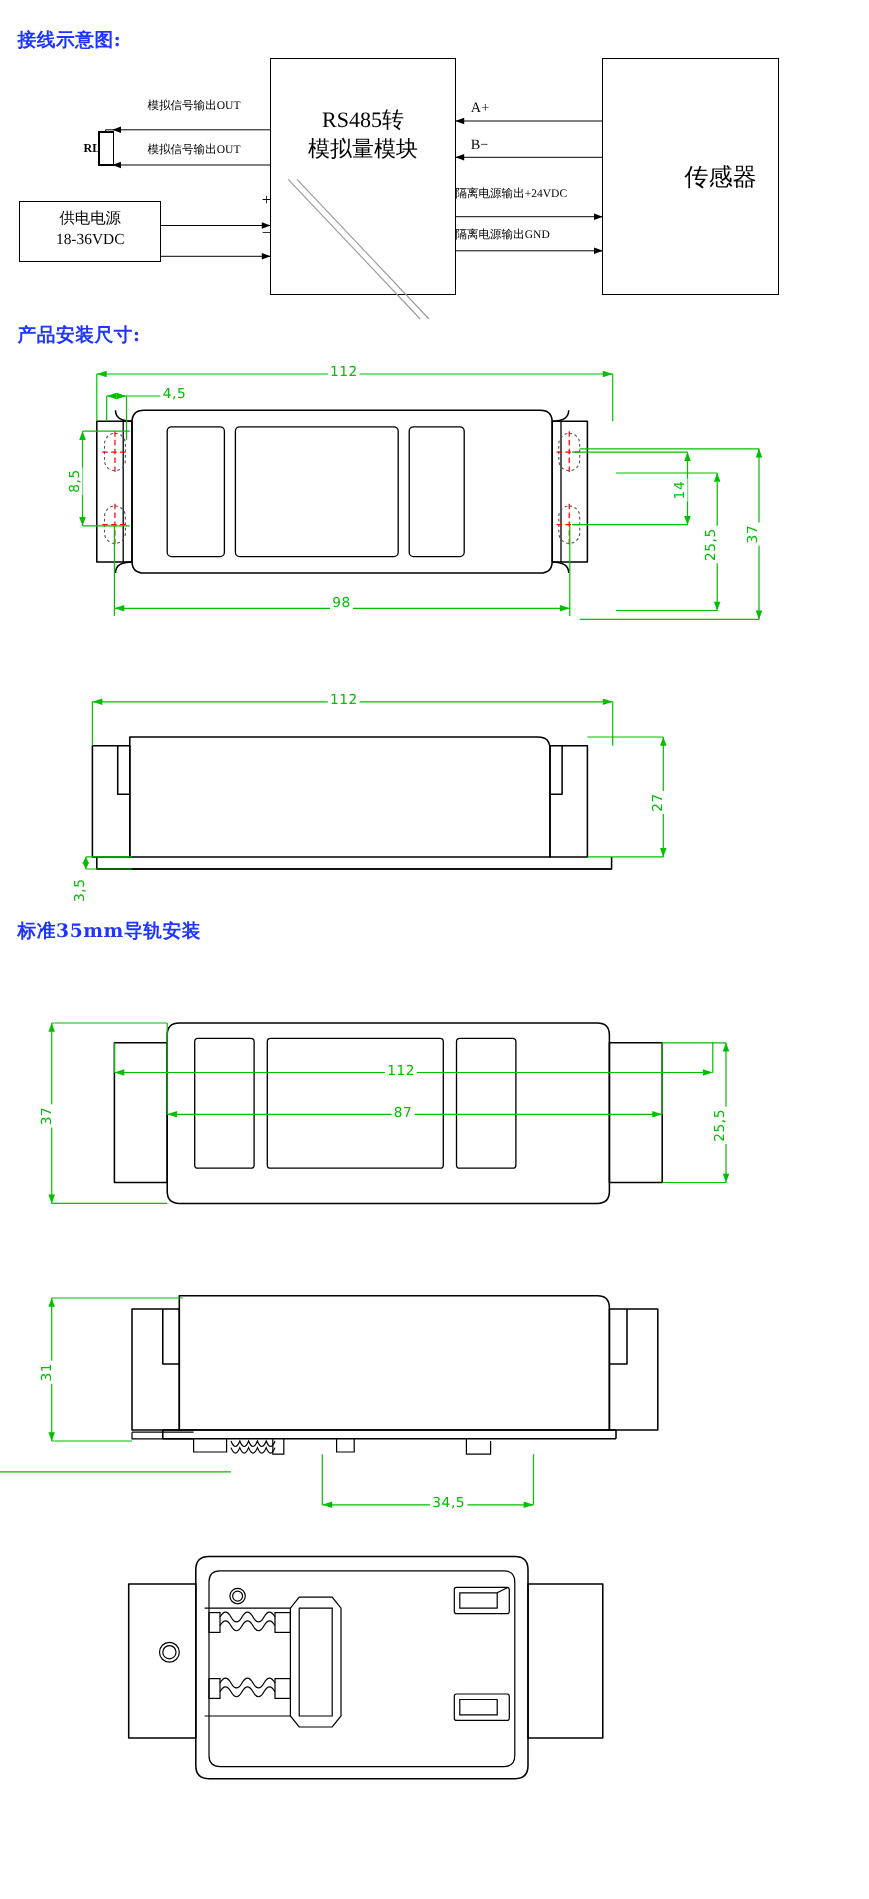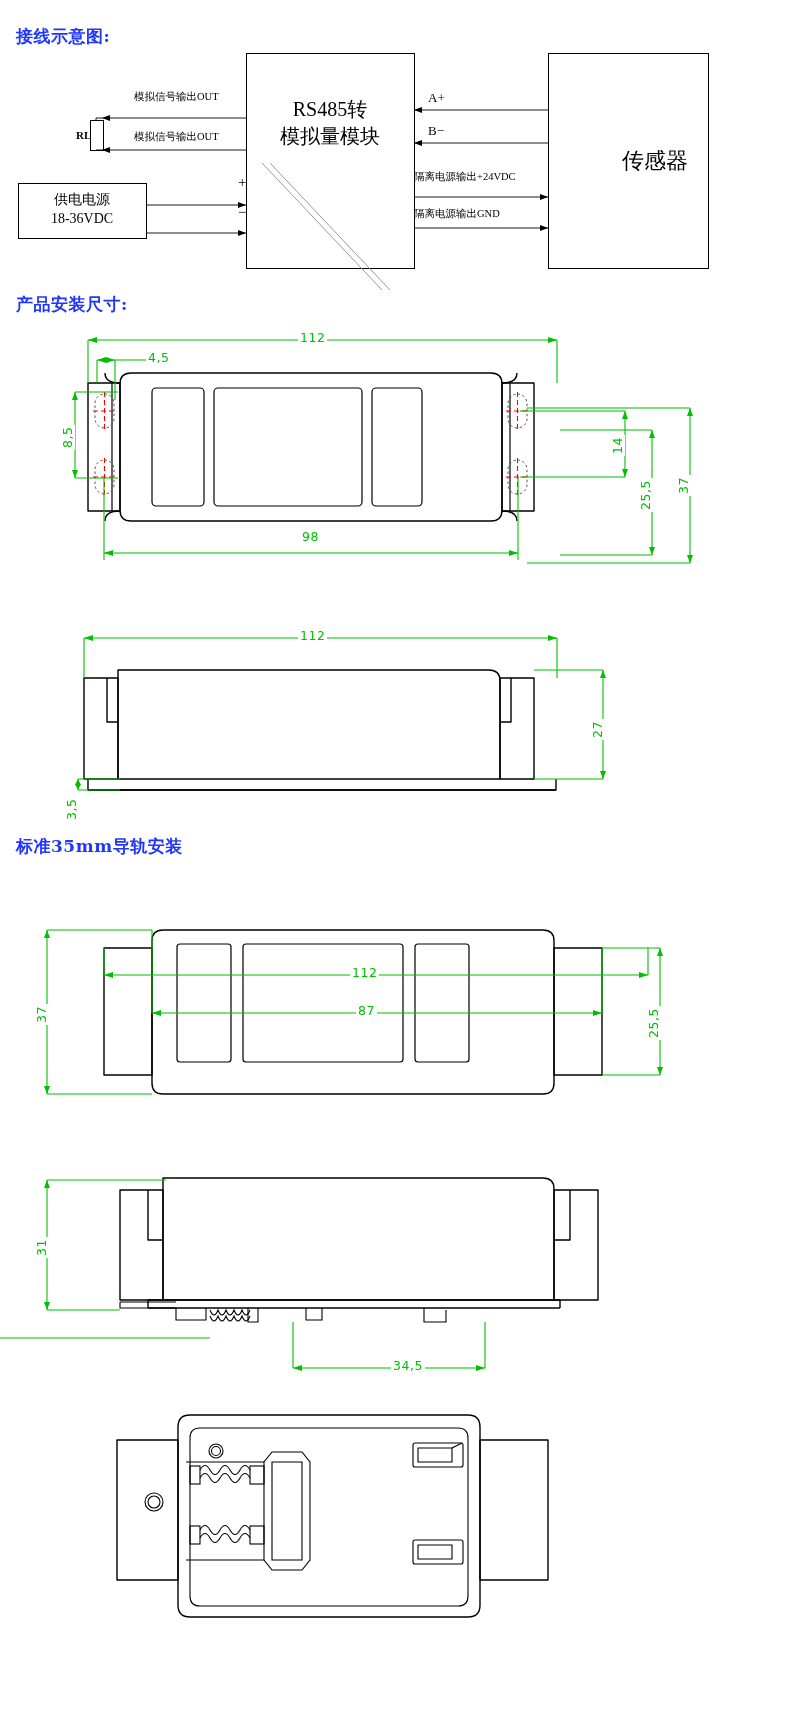--- a/index.html
+++ b/index.html
@@ -289,21 +289,21 @@
       <polygon points="78,790 75,784 81,784"></polygon>
     </g>
   </svg>
 
   <div class="dim" style="left:298px; top:332px;">112</div>
   <div class="dim" style="left:146px; top:352px;">4,5</div>
   <div class="dim vert" style="left:62px; top:450px;">8,5</div>
   <div class="dim vert" style="left:612px; top:456px;">14</div>
   <div class="dim vert" style="left:640px; top:512px;">25,5</div>
   <div class="dim vert" style="left:678px; top:496px;">37</div>
-  <div class="dim" style="left:300px; top:531px;">98</div>
+  <div class="dim" style="left:300px; top:542px;">98</div>
 
   <div class="dim" style="left:298px; top:630px;">112</div>
   <div class="dim vert" style="left:592px; top:740px;">27</div>
   <div class="dim vert" style="left:66px; top:822px;">3,5</div>
 
   <div class="section-title" style="left:16px; top:835px;">标准35mm导轨安装</div>
 
   <svg class="layer" viewBox="0 0 790 1726">
 
     <g stroke="#000000" stroke-width="1.4" fill="none" stroke-linejoin="round">

